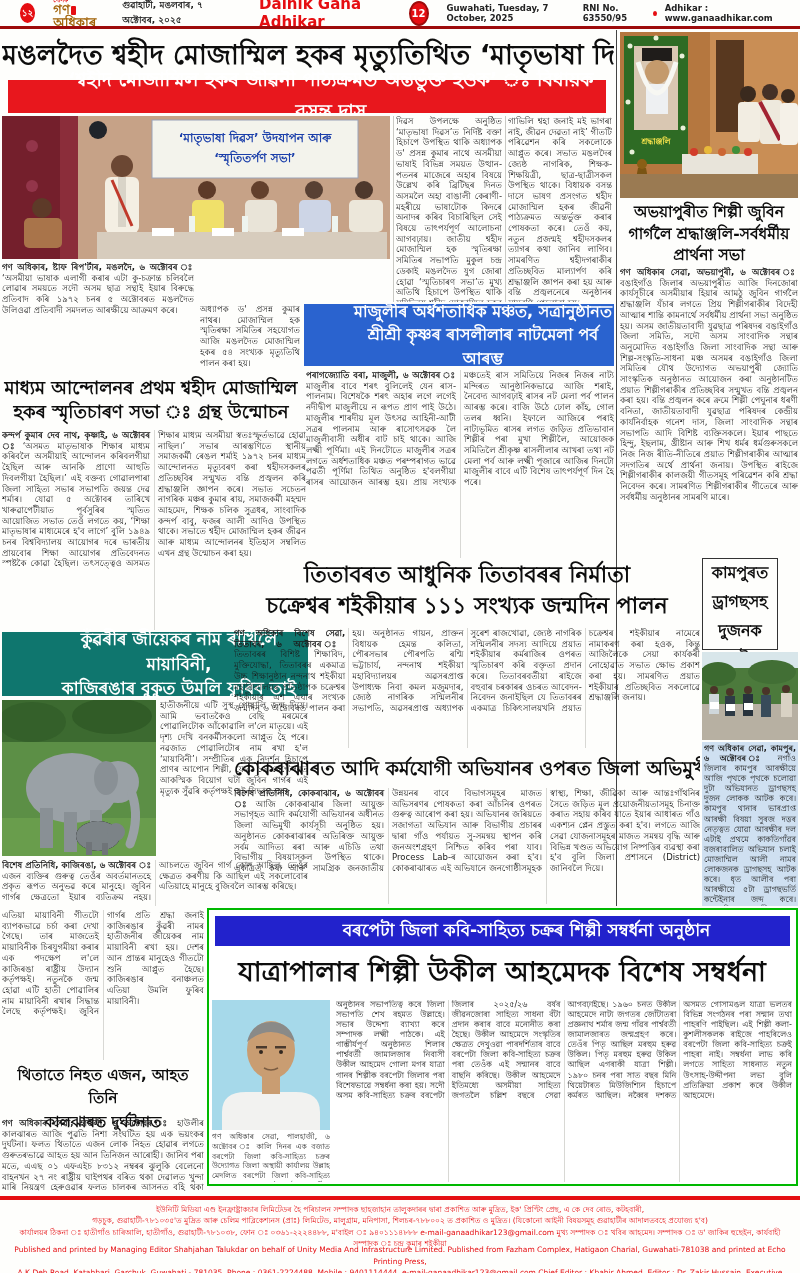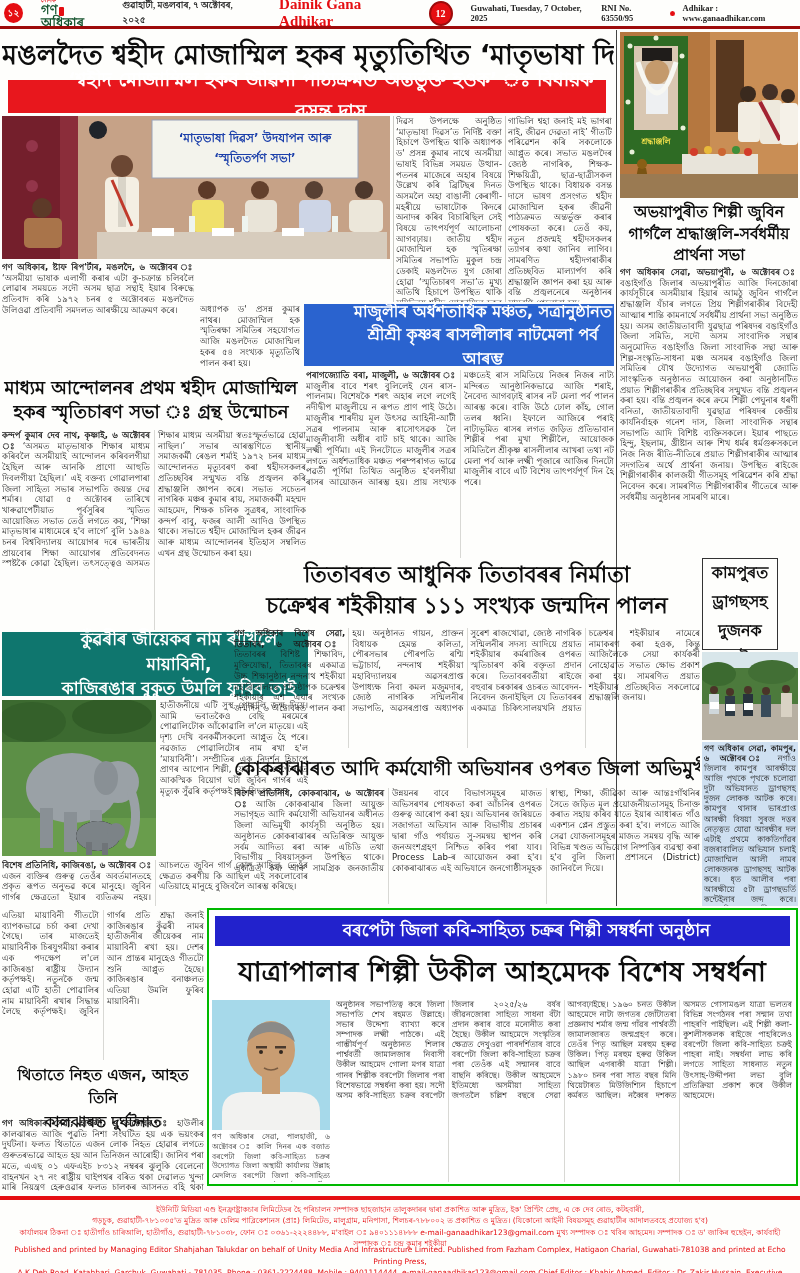--- a/index.html
+++ b/index.html
@@ -8,26 +8,26 @@
   .abs{position:absolute;box-sizing:border-box;}
   .body-text{font-size:8.5px;line-height:1.26;text-align:justify;color:#1c1c1c;}
   .body-text .byl{font-weight:bold;}
   .cols2{column-count:2;column-gap:8px;column-rule:1px solid #d8d8d4;overflow:hidden;}
   .cols3{column-count:3;column-gap:8px;column-rule:1px solid #d8d8d4;overflow:hidden;}
   .cols4{column-count:4;column-gap:7px;column-rule:1px solid #d8d8d4;overflow:hidden;}
   .headline{font-weight:bold;color:#0d0d0d;text-align:center;}
   .vrule{background:#444;width:1px;}
   .vrule-l{background:#c9c9c4;width:1px;}
   
-  .hdr{display:flex;align-items:center;gap:18px;padding:2px 4px;font-family:Liberation Serif, serif;}
+  .hdr{display:flex;align-items:center;gap:18px;padding:2px 20px;}
   .circ{border-radius:50%;background:#e50e12;color:#fff;font-weight:bold;
         display:flex;align-items:center;justify-content:center;}
   .logo-stack{line-height:1;}
   .logo-top{color:#e50e12;font-size:6px;font-weight:bold;}
-  .logo-main{color:#14532d;font-size:13px;font-weight:bold;letter-spacing:.2px;}
+  .logo-main{color:#a16207;font-size:13px;font-weight:bold;letter-spacing:.2px;}
   .logo-mark{display:inline-block;width:5px;height:9px;background:#e50e12;margin:0 1px;vertical-align:middle;border-radius:1px;}
   .hdr-date{font-size:9px;font-weight:bold;color:#222;}
   .hdr-title{color:#e50e12;font-size:15px;font-weight:bold;margin-left:10px;}
   .hdr-right{margin-left:auto;display:flex;align-items:center;gap:8px;font-size:8.5px;font-weight:bold;color:#222;}
   .reddot{width:5px;height:5px;border-radius:50%;background:#e50e12;display:inline-block;}
   
   .bar{display:flex;align-items:center;justify-content:center;color:#fff;font-weight:bold;text-align:center;padding-left:48px;}
   .caption{font-size:7.5px;line-height:1.3;text-align:justify;color:#1c1c1c;}
 </style>
 </head>

